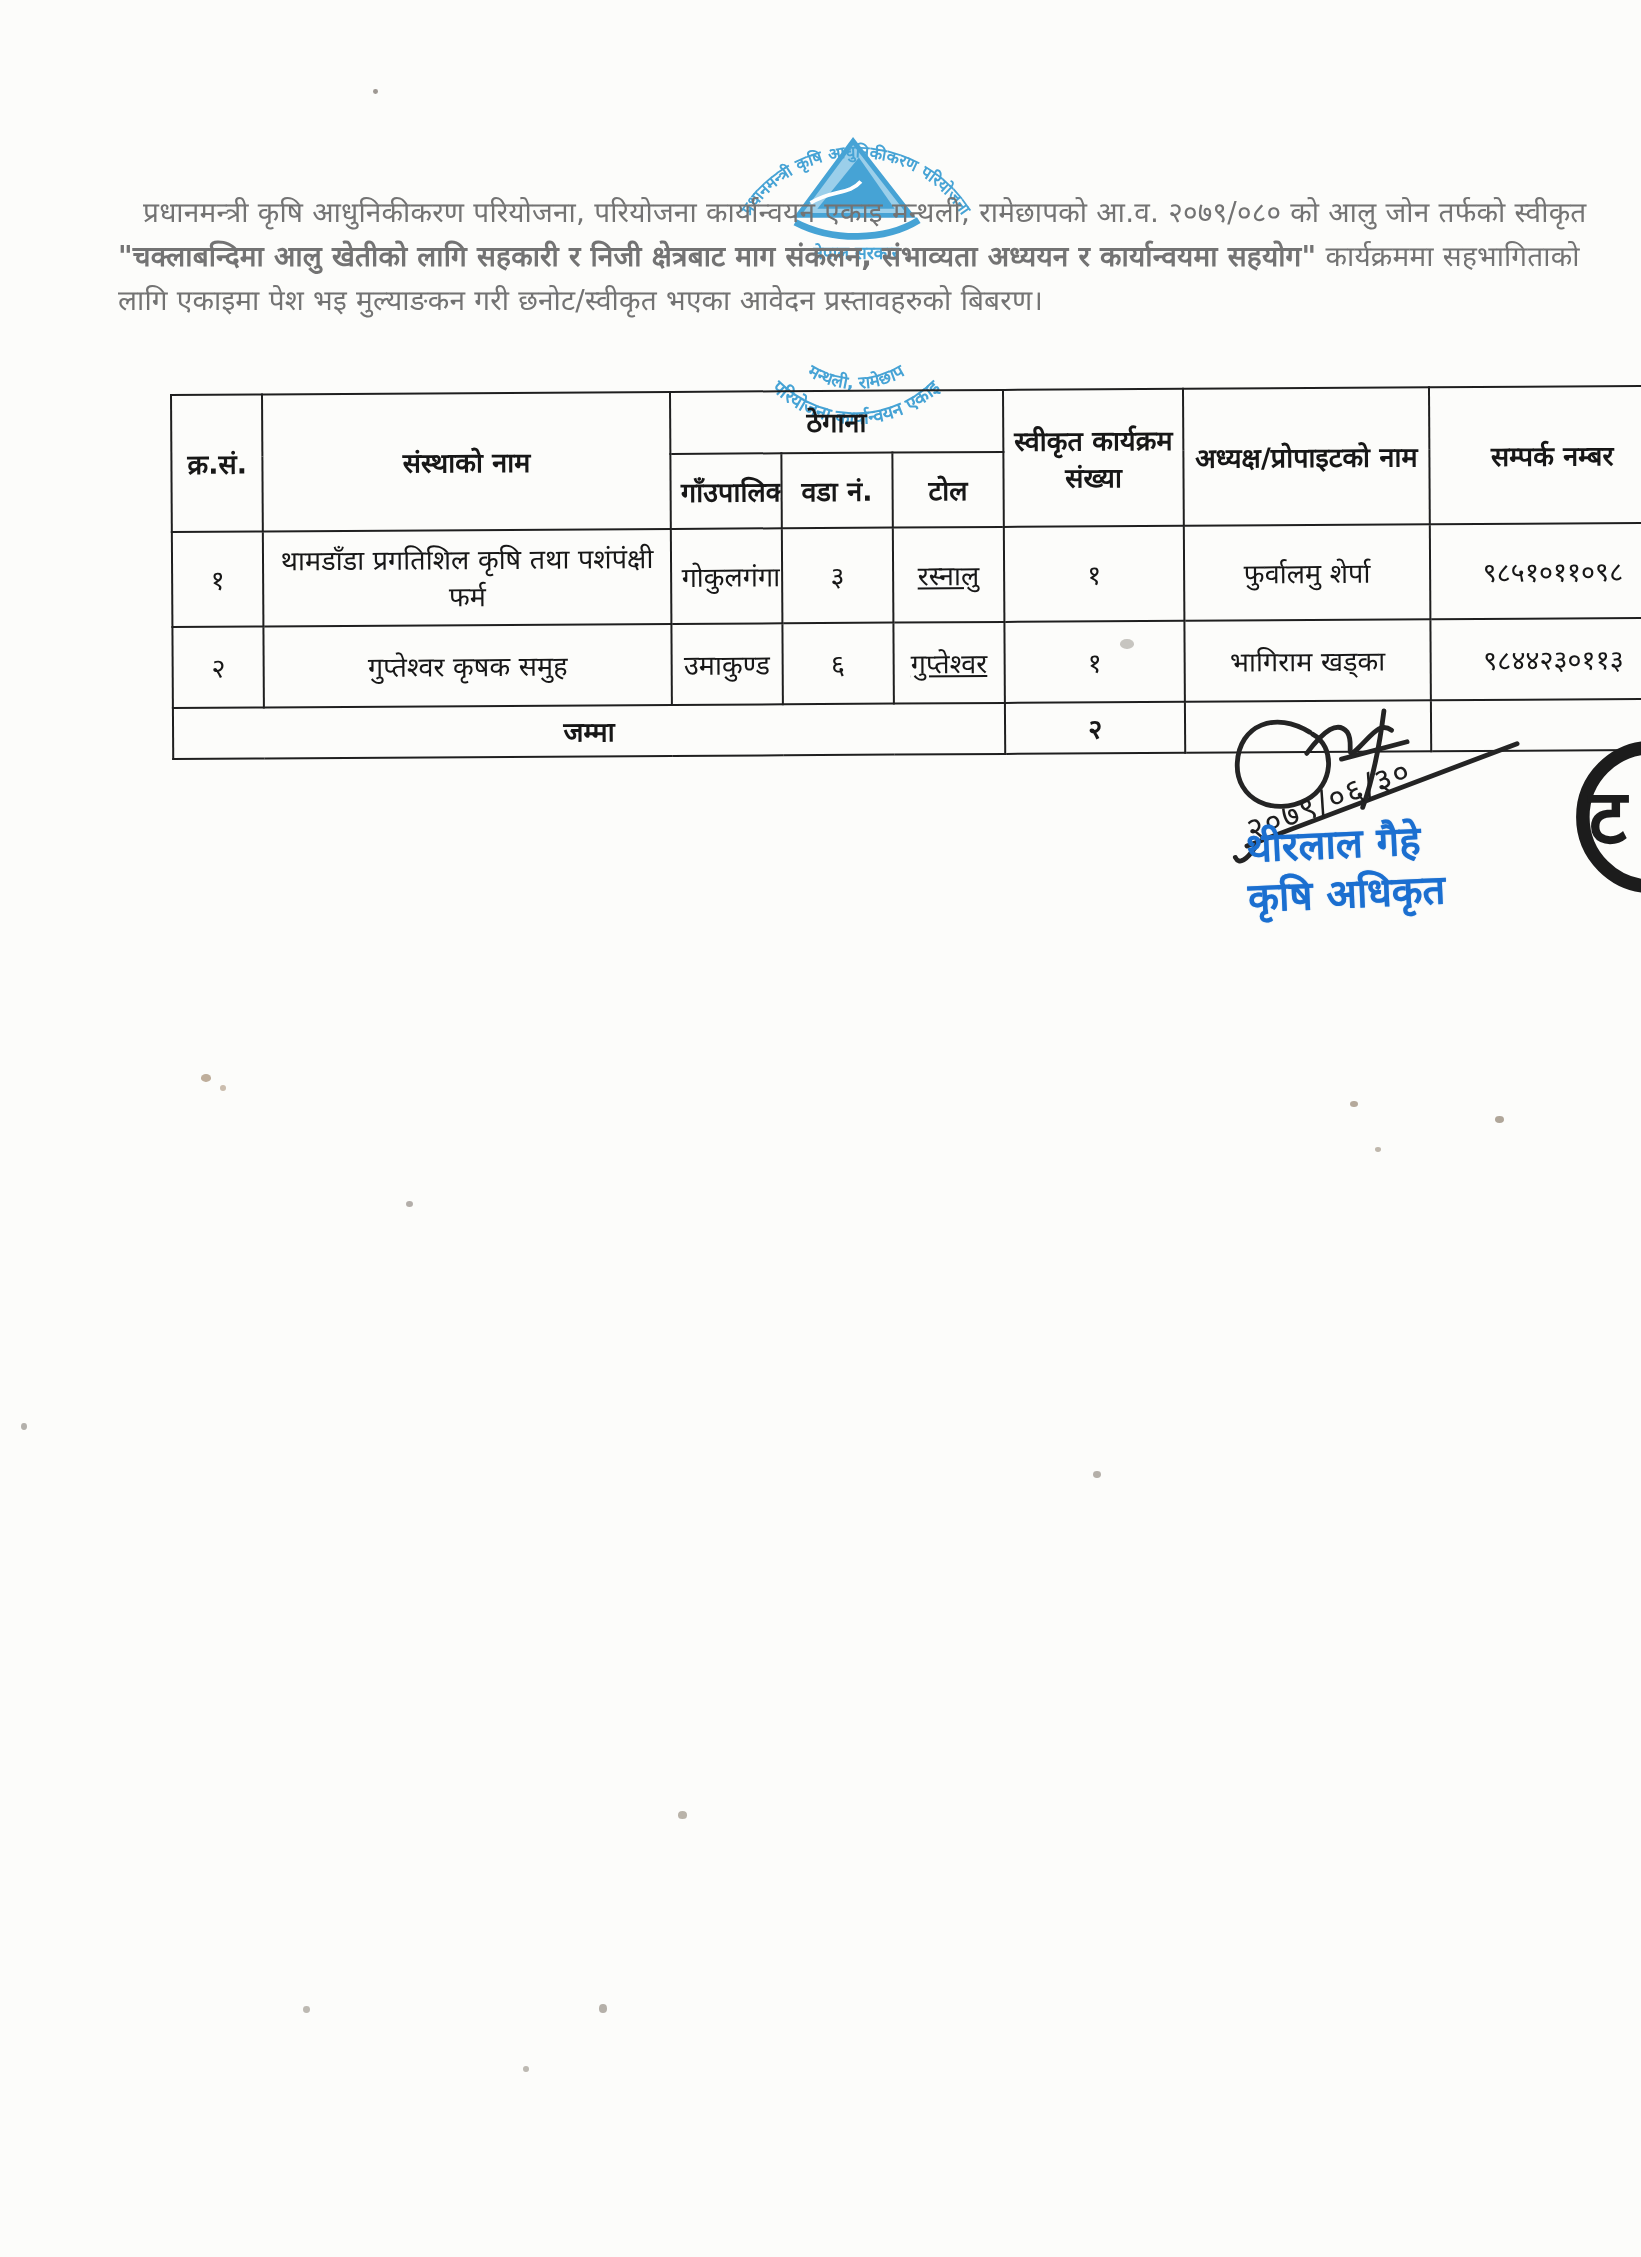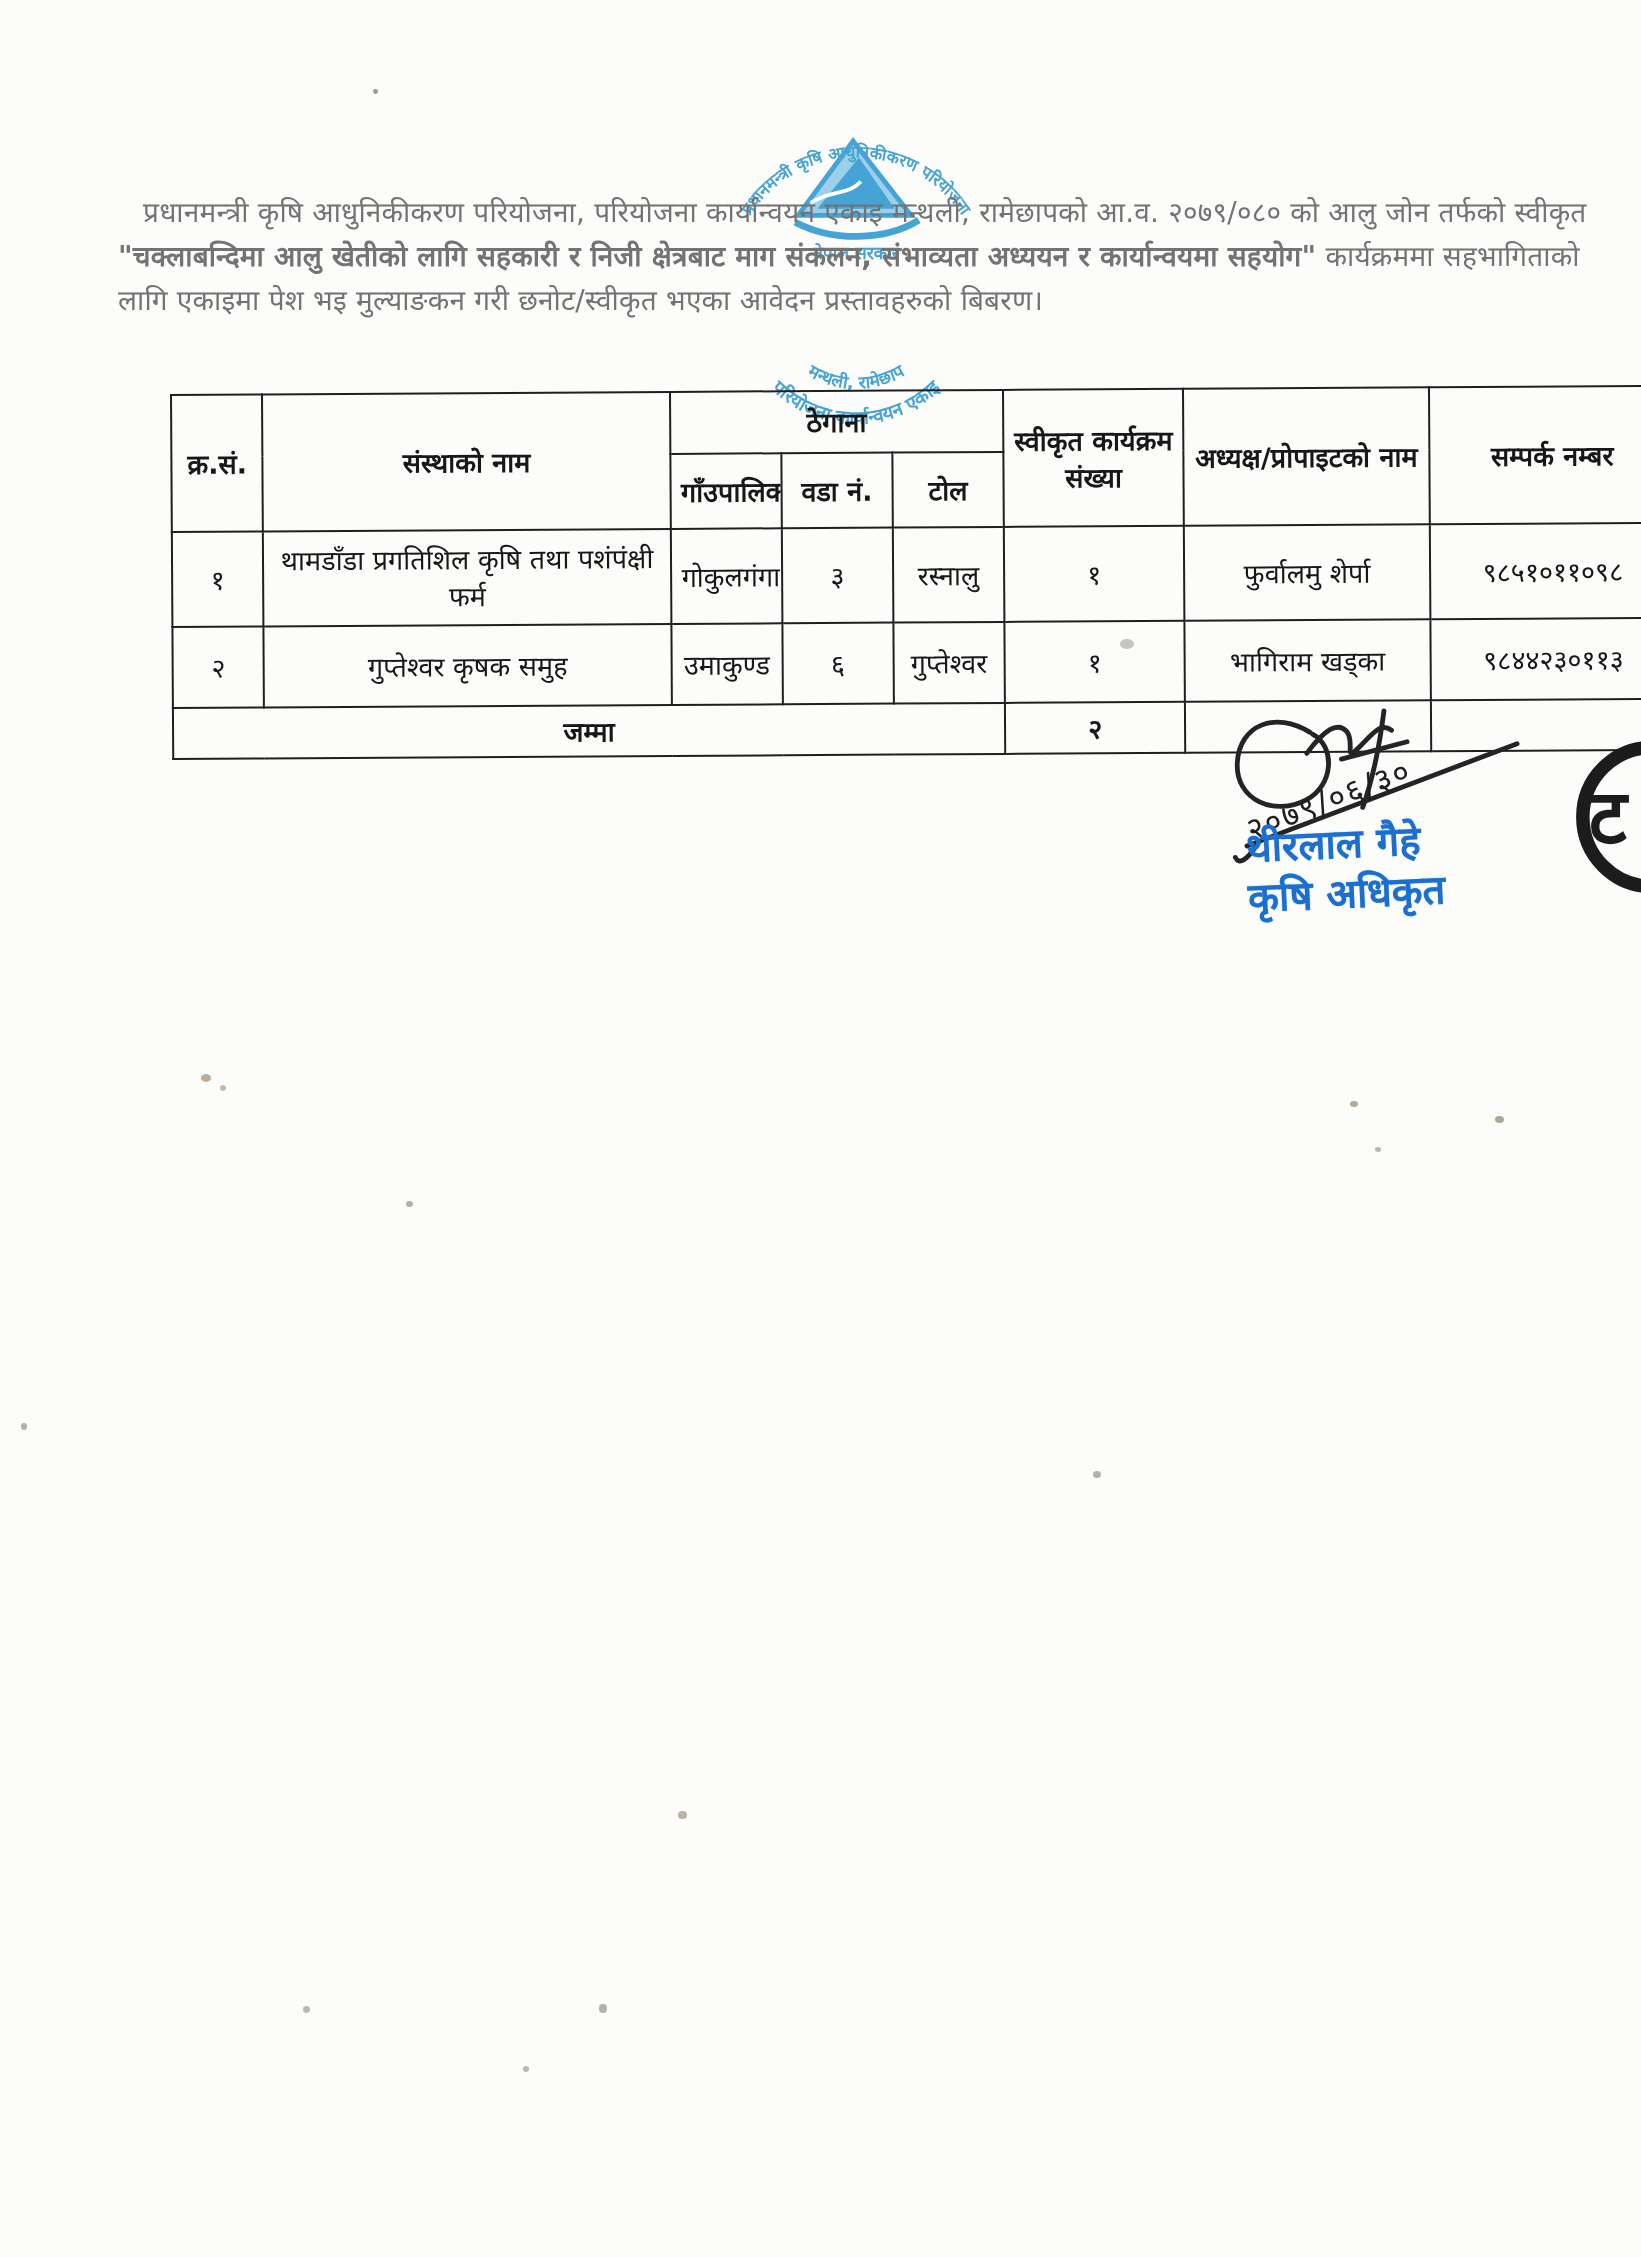--- a/index.html
+++ b/index.html
@@ -39,21 +39,21 @@
     text-align:center;vertical-align:middle;
     overflow:hidden;
   }
   table.doc th{font-weight:bold;font-size:27px;}
   th.addr-top{height:48px;}
   th.addr-sub{height:62px;}
   td.sn{width:70px;}
   td.org{width:386px;text-align:left;padding-left:15.4px;}
   td.mun{width:174px;border-radius:10px;}
   td.ward{width:124px;}
-  td.tole{width:145px;}
+  td.tole{width:145px;text-decoration:underline;}
   td.cnt{width:159px;}
   td.chair{width:224px;}
   td.phone{width:225px;}
   tr.r1 td{height:81px;}
   tr.r2 td{height:68px;}
   tr.total td{height:33px;font-weight:bold;}
   
   .sig{position:absolute;left:1218px;top:703px;width:328px;height:174px;z-index:5;}
   .sig-date{
     position:absolute;left:1255px;top:807px;width:232px;

